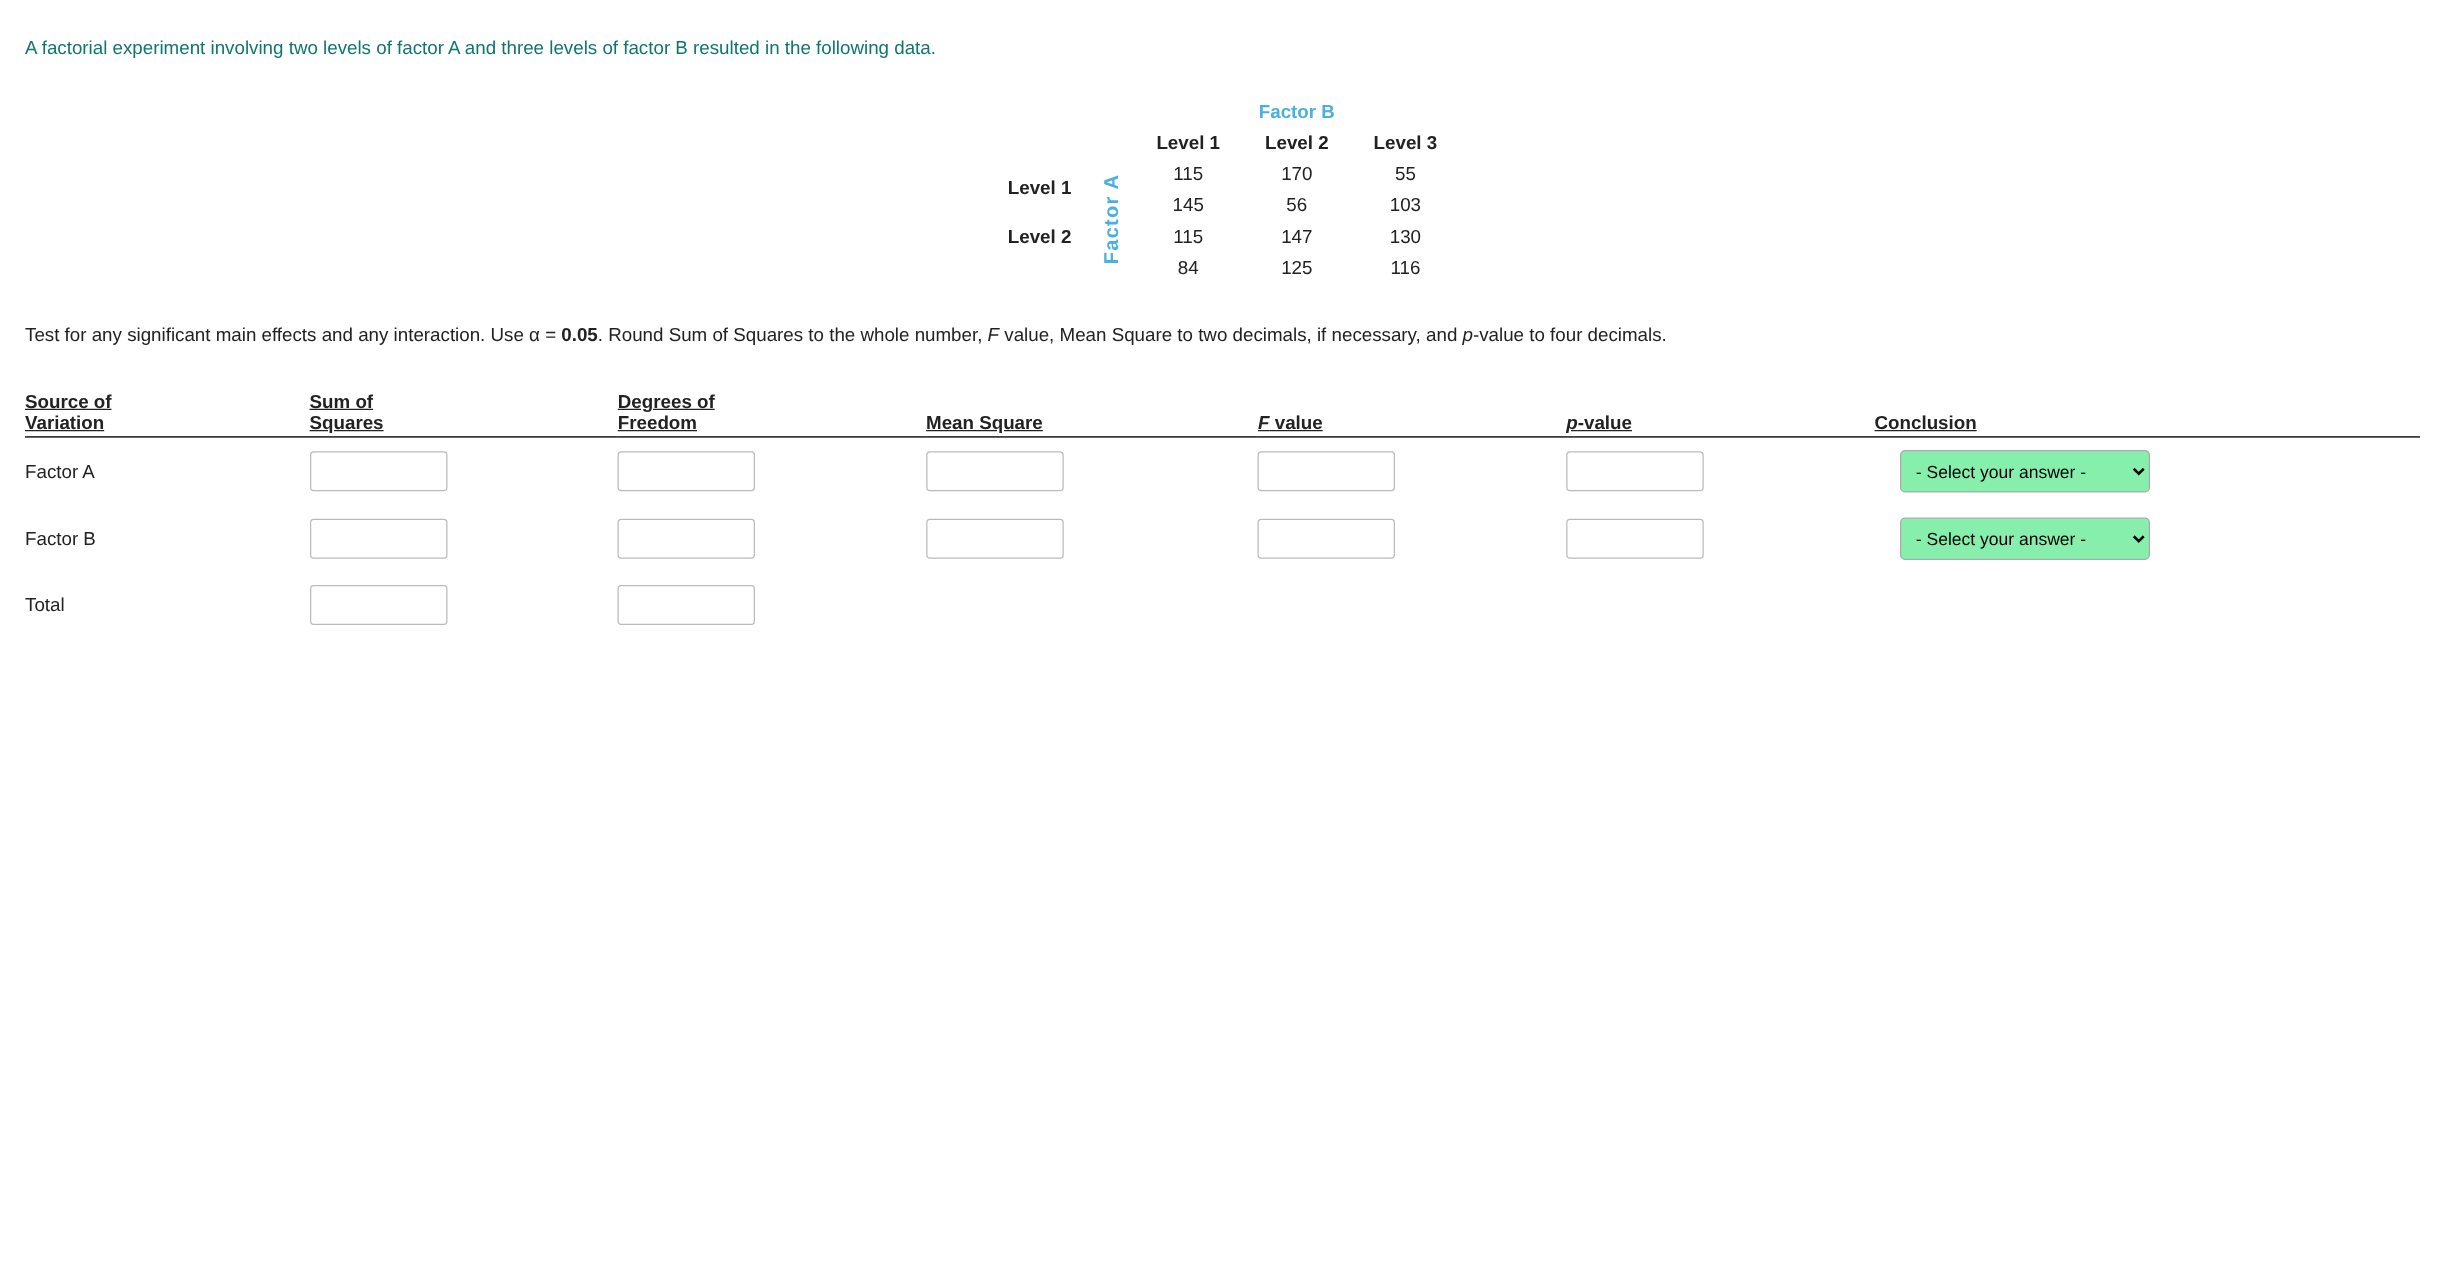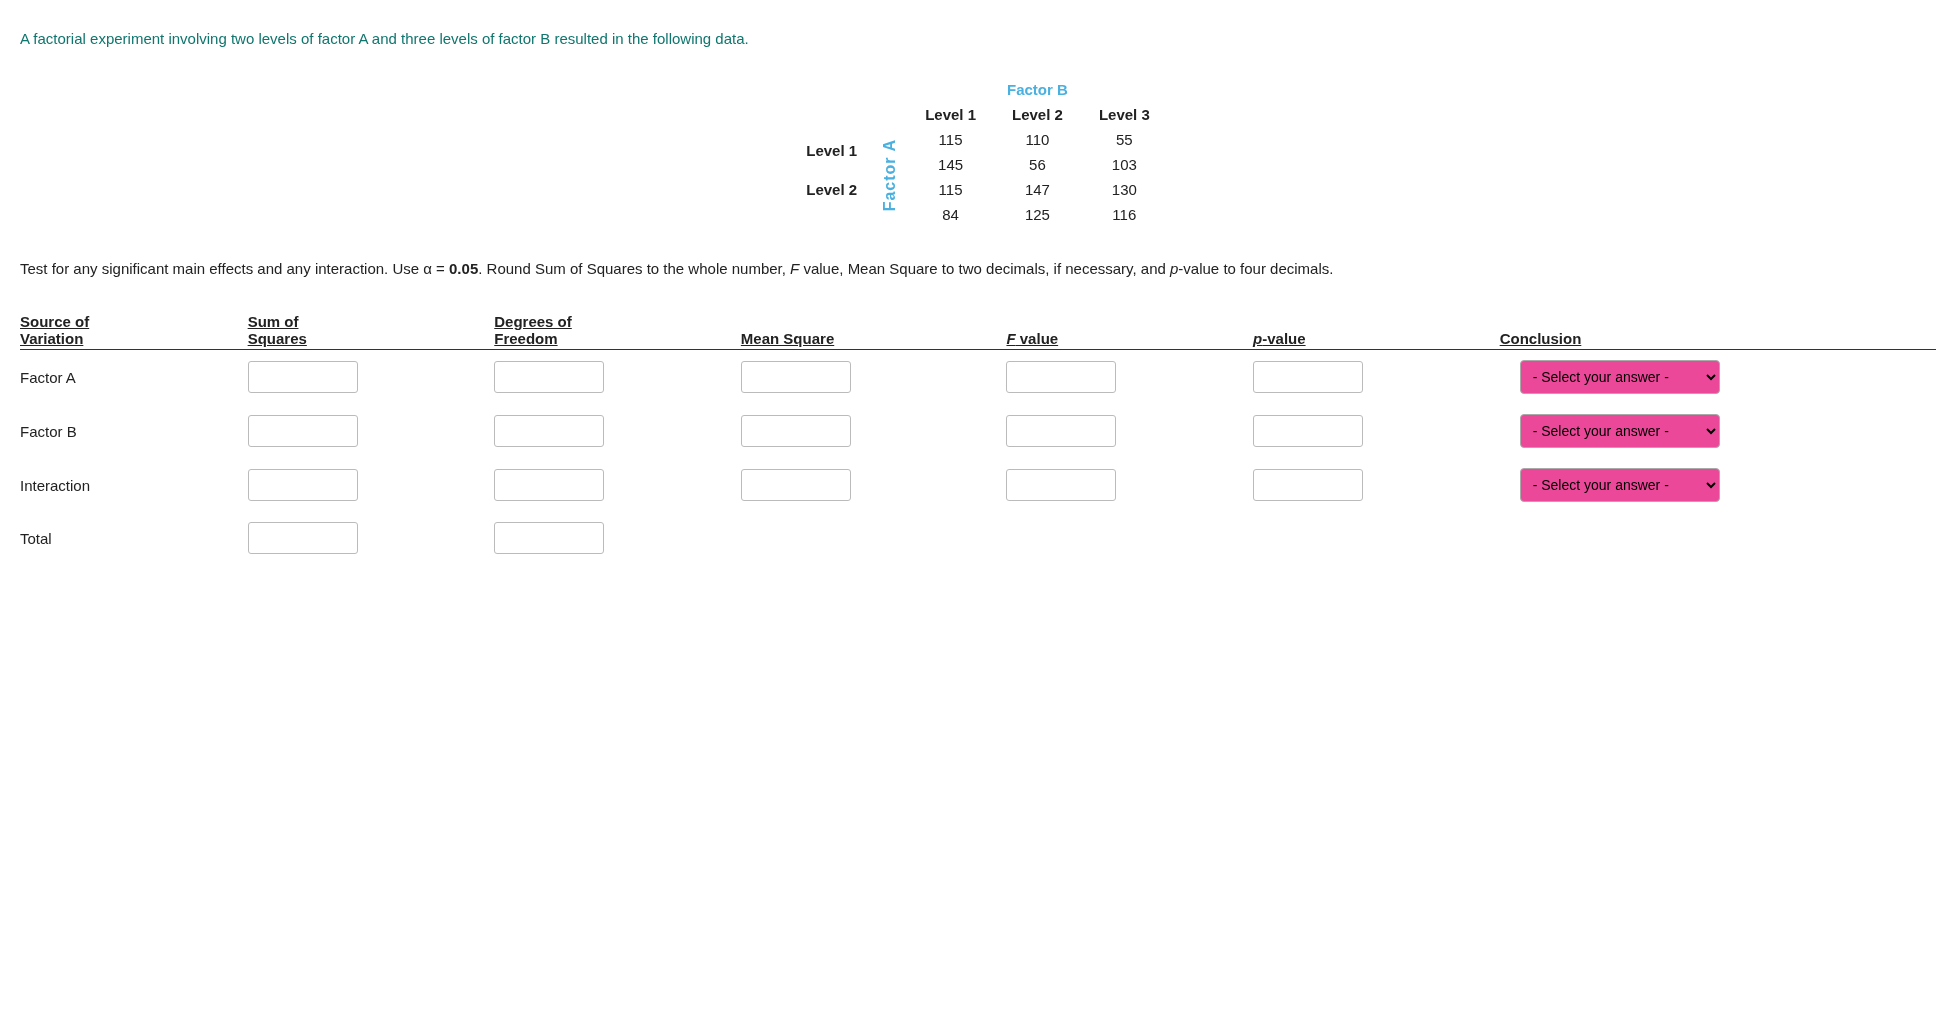--- a/index.html
+++ b/index.html
@@ -82,21 +82,21 @@
       width: 110px;
       height: 32px;
       font-size: 14px;
       padding: 2px 6px;
       background: #fff;
       display: inline-block;
     }
     .select-answer {
       border: 1px solid #aaa;
       border-radius: 4px;
-      background: #ec4899;
+      background: #86efac;
       font-size: 14px;
       padding: 4px 8px;
       height: 34px;
       width: 200px;
       cursor: pointer;
       appearance: auto;
       margin-left: 20px;
     }
     .col-source { width: 120px; }
     .col-sum { width: 130px; }
@@ -128,21 +128,21 @@
       <td class="level-header">Level 3</td>
     </tr>
     <tr>
       <td rowspan="2" class="factor-a-col" style="vertical-align:middle; padding-right:6px;">
         <span style="display:block; text-align:right; padding-bottom:4px;"><strong>Level 1</strong></span>
       </td>
       <td rowspan="4" class="factor-a-col" style="vertical-align:middle; text-align:right; padding-right:8px;">
         <span class="factor-a-label" style="writing-mode: vertical-rl; transform: rotate(180deg); font-size:16px; font-weight:bold; color:#4ab0e0; letter-spacing:1px;">Factor A</span>
       </td>
       <td>115</td>
-      <td>110</td>
+      <td>170</td>
       <td>55</td>
     </tr>
     <tr>
       <td>145</td>
       <td>56</td>
       <td>103</td>
     </tr>
     <tr>
       <td style="vertical-align:middle; text-align:right; padding-right:6px;">
         <span><strong>Level 2</strong></span>
@@ -222,35 +222,20 @@
       <td><input class="anova-input" type="text" style=""></td>
       <td>
         <select class="select-answer">
           <option>- Select your answer -</option>
           <option>Significant</option>
           <option>Not Significant</option>
         </select>
       </td>
     </tr>
 
-    <tr>
-      <td class="row-label">Interaction</td>
-      <td><input class="anova-input" type="text" style=""></td>
-      <td><input class="anova-input" type="text" style=""></td>
-      <td><input class="anova-input" type="text" style=""></td>
-      <td><input class="anova-input" type="text" style=""></td>
-      <td><input class="anova-input" type="text" style=""></td>
-      <td>
-        <select class="select-answer">
-          <option>- Select your answer -</option>
-          <option>Significant</option>
-          <option>Not Significant</option>
-        </select>
-      </td>
-    </tr>
 
 
     <tr>
       <td class="row-label">Total</td>
       <td><input class="anova-input" type="text" style=""></td>
       <td><input class="anova-input" type="text" style=""></td>
       <td></td>
       <td></td>
       <td></td>
       <td></td>

